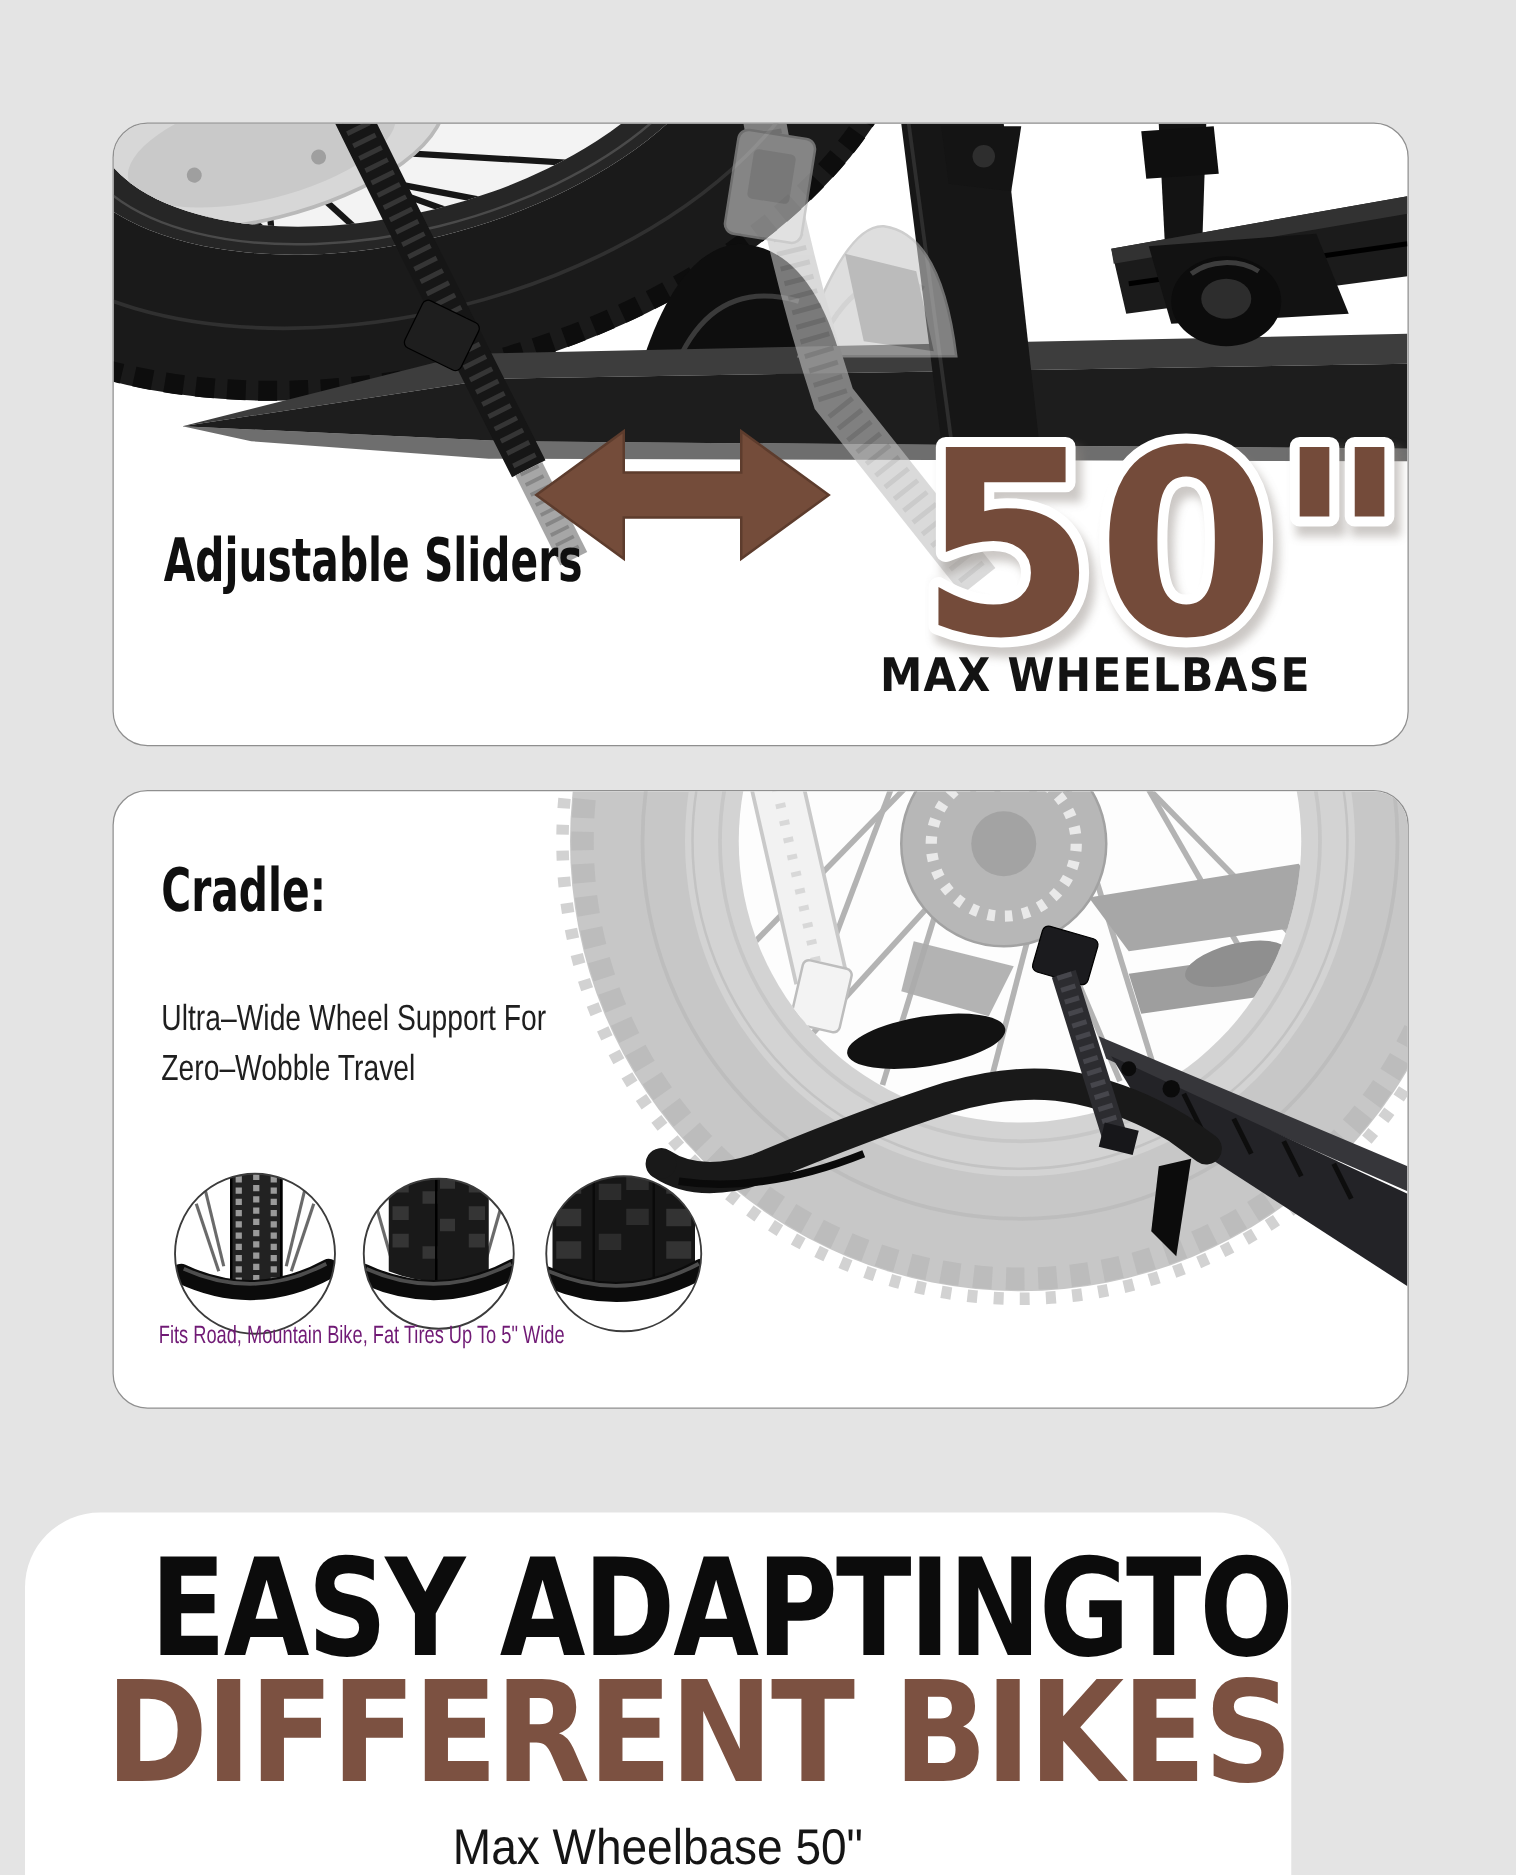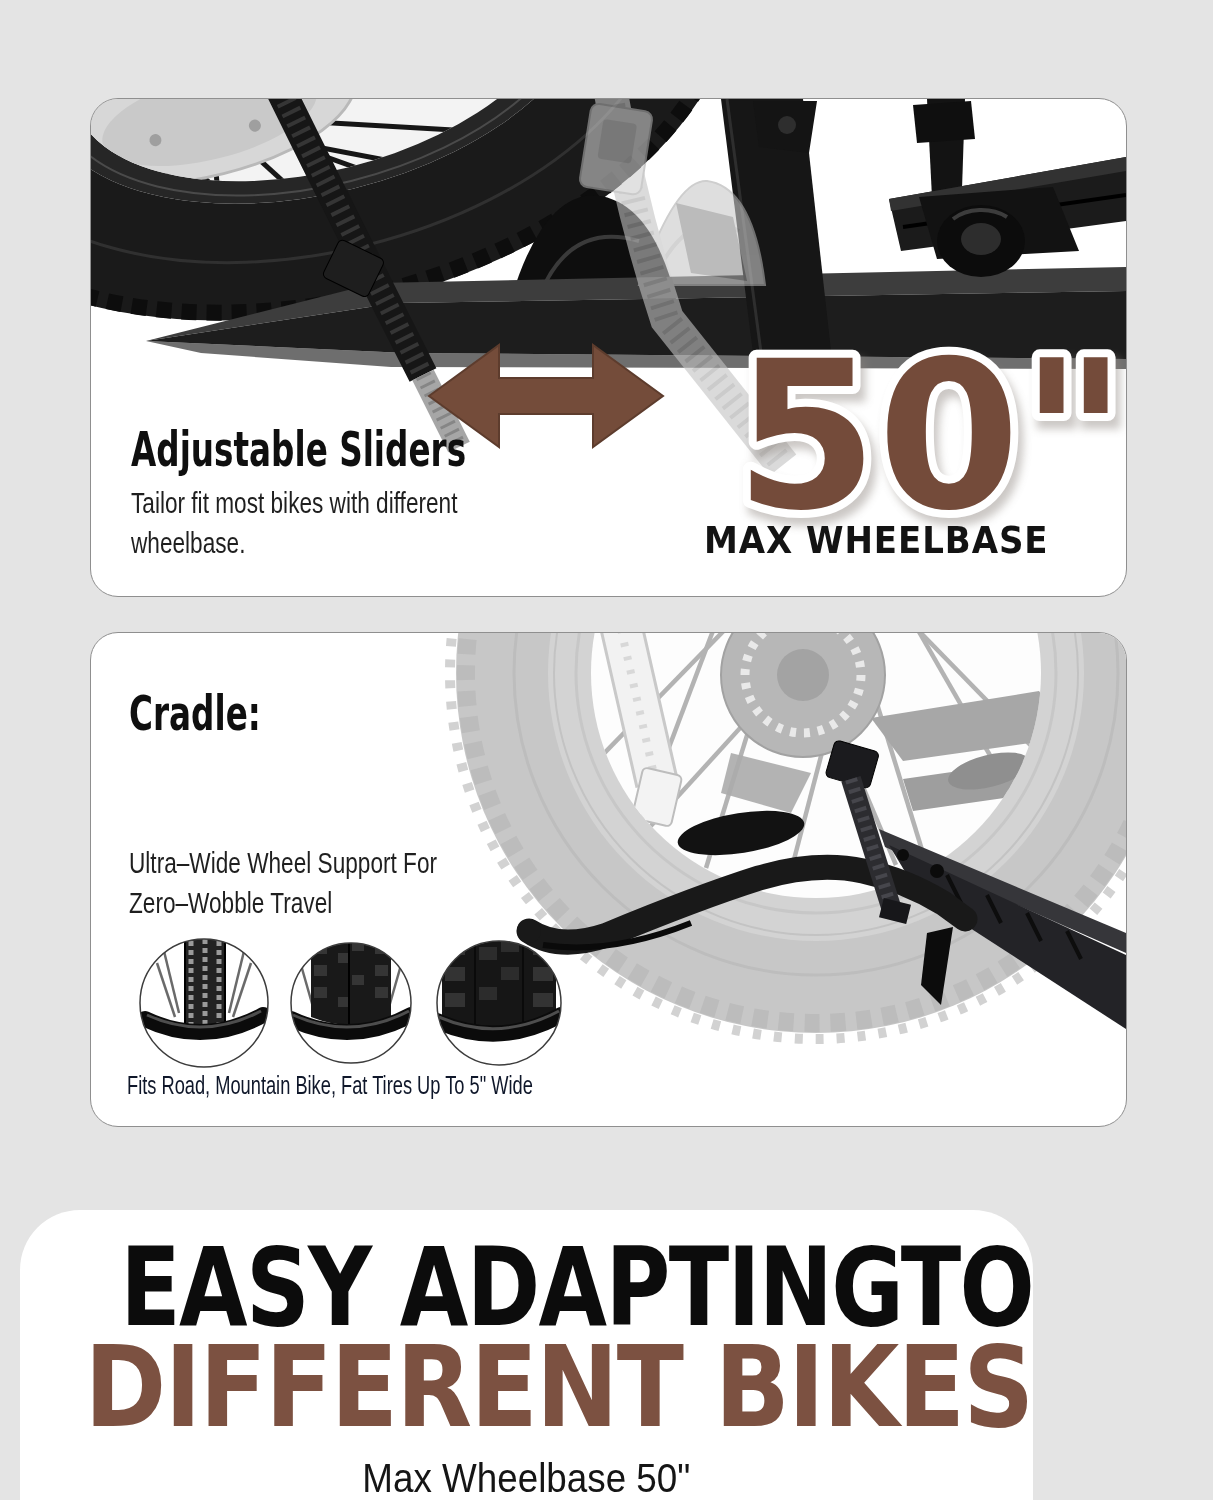--- a/index.html
+++ b/index.html
@@ -34,32 +34,32 @@
     font-family:"DejaVu Sans",sans-serif;font-weight:700;
     font-size:48px;line-height:60px;
   }
   .body-text{
     position:absolute;color:#1f1f1f;white-space:nowrap;
     font-size:29px;line-height:40px;font-weight:400;
   }
   .c1-heading{left:40px;top:320px;}
   .c1-body{left:40px;top:384px;}
   .c2-heading{left:38px;top:50px;}
-  .c2-body{left:38px;top:162px;margin-top:48px;}
+  .c2-body{left:38px;top:162px;}
 
   .arrow-svg{position:absolute;left:330px;top:236px;width:250px;height:122px;overflow:visible;}
   .fifty-svg{position:absolute;left:630px;top:242px;width:410px;height:190px;overflow:visible;}
   .maxlabel{
     position:absolute;left:580px;top:420px;width:410px;text-align:center;
     font-family:"DejaVu Sans",sans-serif;font-weight:700;font-size:37px;
     color:#131313;letter-spacing:1px;white-space:nowrap;
   }
 
   .insets-svg{position:absolute;left:36px;top:300px;width:448px;height:140px;}
-  .c2-caption{position:absolute;left:36px;top:438px;font-size:25px;color:#0f172a;white-space:nowrap;}
+  .c2-caption{position:absolute;left:36px;top:424px;font-size:20px;color:#701a75;white-space:nowrap;}
 
   
   .footer{
     position:absolute;left:20px;top:1210px;width:1013px;height:290px;
     background:#ffffff;border-radius:60px 60px 0 0;overflow:hidden;
   }
   .fline{position:absolute;width:100%;text-align:center;white-space:nowrap;line-height:1;}
   .f1{top:24px;font-family:"DejaVu Sans",sans-serif;font-weight:700;font-size:108px;color:#0c0c0c;letter-spacing:-2px;}
   .f2{top:121px;font-family:"DejaVu Sans",sans-serif;font-weight:700;font-size:112px;color:#7c5141;letter-spacing:-2px;text-align:right;}
   .f3{top:248px;font-size:40px;color:#151515;}
@@ -163,24 +163,20 @@
           <filter id="soft50" x="-30%" y="-30%" width="160%" height="160%">
             <feGaussianBlur stdDeviation="4"></feGaussianBlur>
           </filter>
         </defs>
       <text x="215" y="174" text-anchor="middle" filter="url(#soft50)" opacity=".45" font-family="DejaVu Sans, sans-serif" font-weight="bold" font-size="205" fill="#8d857f" stroke="#8d857f" stroke-width="16" paint-order="stroke">50"</text>
       <text x="210" y="166" text-anchor="middle" font-family="DejaVu Sans, sans-serif" font-weight="bold" font-size="205" fill="#744b3a" stroke="#ffffff" stroke-width="16" stroke-linejoin="round" paint-order="stroke">50"</text>
     </svg>
 
     <div class="h-card c1-heading">
       <span class="cx s68">Adjustable Sliders</span>
-    </div>
-    <div class="body-text c1-body">
-      <div><span class="cx s78">Tailor fit most bikes with different</span></div>
-      <div><span class="cx s78">wheelbase.</span></div>
     </div>
     <div class="maxlabel">
       <span class="cxc s92">MAX WHEELBASE</span>
     </div>
   </section>
 
   <section class="card card2">
 
     <svg class="photo" viewBox="0 0 1035 493">
       <defs>

